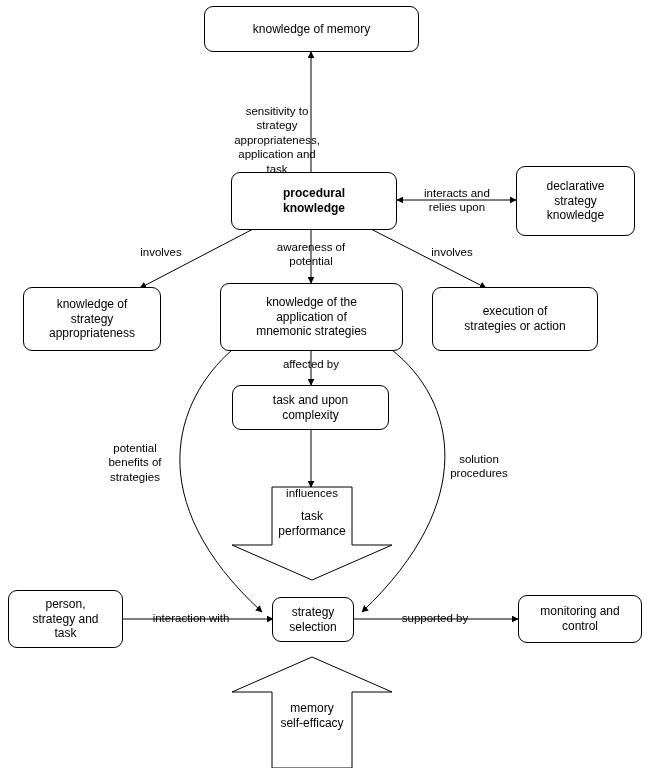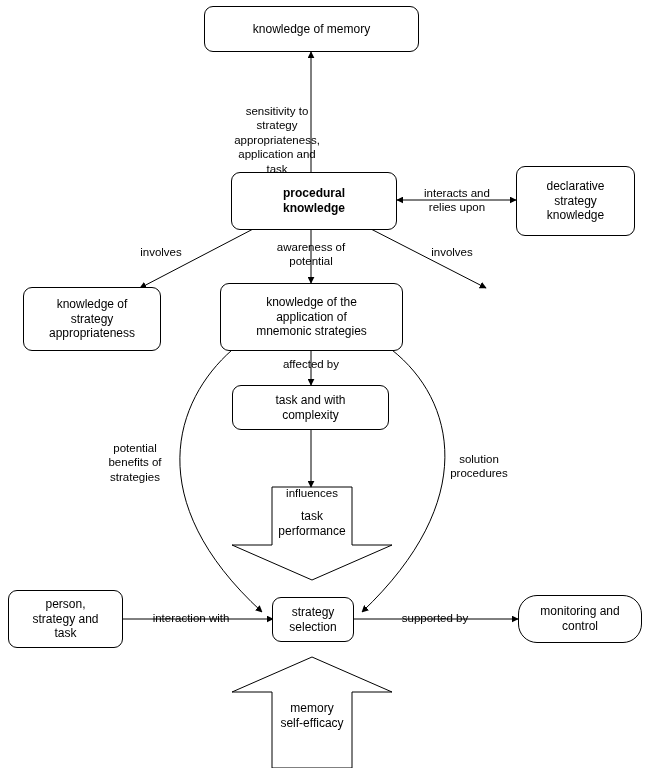--- a/index.html
+++ b/index.html
@@ -103,35 +103,37 @@
 knowledge</div>
 
   <div class="node" style="left:23px; top:287px; width:138px; height:64px;">knowledge of
 strategy
 appropriateness</div>
 
   <div class="node" style="left:220px; top:283px; width:183px; height:68px;">knowledge of the
 application of
 mnemonic strategies</div>
 
+  <div class="node" style="left:432px; top:287px; width:166px; height:64px;">execution of
+strategies or action</div>
 
-  <div class="node" style="left:232px; top:385px; width:157px; height:45px;">task and with
+  <div class="node" style="left:232px; top:385px; width:157px; height:45px;">task and upon
 complexity</div>
 
   <div class="node" style="left:272px; top:500px; width:80px; height:48px; border:none; background:transparent; border-radius:0;">task
 performance</div>
 
   <div class="node" style="left:272px; top:597px; width:82px; height:45px;">strategy
 selection</div>
 
   <div class="node" style="left:8px; top:590px; width:115px; height:58px;">person,
 strategy and
 task</div>
 
-  <div class="node" style="left:518px; top:595px; width:124px; height:48px;border-radius:19px;">monitoring and
+  <div class="node" style="left:518px; top:595px; width:124px; height:48px;">monitoring and
 control</div>
 
   <div class="node" style="left:272px; top:695px; width:80px; height:42px; border:none; background:transparent; border-radius:0;">memory
 self-efficacy</div>
 
   <div class="edge-label" style="left:221px; top:72px; width:112px;margin-top:32px;">sensitivity to
 strategy
 appropriateness,
 application and
 task</div>

